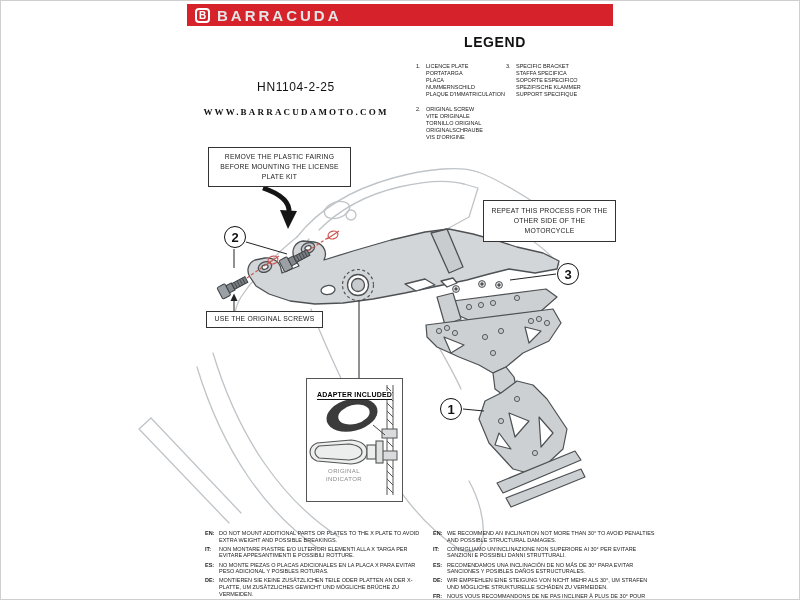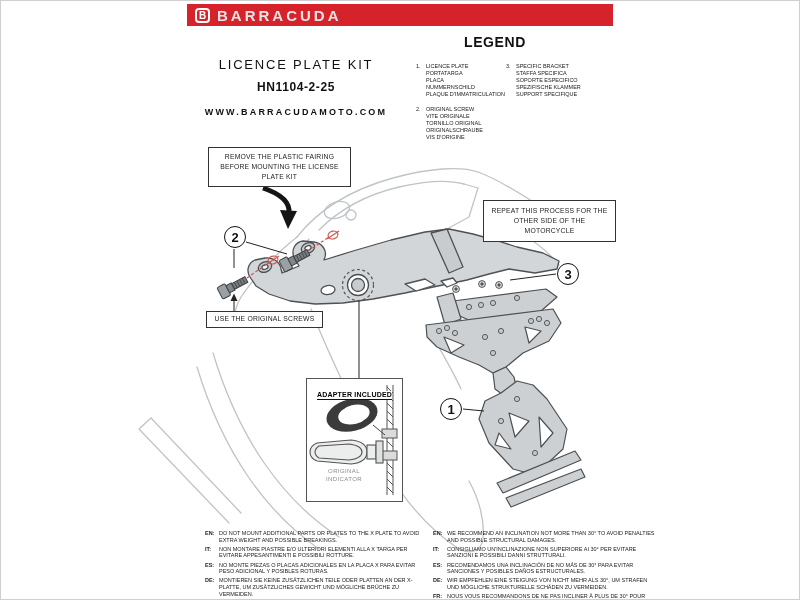--- a/index.html
+++ b/index.html
@@ -18,22 +18,22 @@
   }
   .logo {
     width:15px; height:15px; border:2px solid #fff; border-radius:4px;
     display:flex; align-items:center; justify-content:center;
     color:#fff; font-weight:bold; font-size:10px; margin-right:7px; flex:none;
   }
   .brand { color:#e5e5e5; font-weight:bold; font-size:15px; letter-spacing:3px; }
   .htext { position:absolute; left:175px; width:240px; text-align:center; z-index:2; color:#111; }
   .h-sub  { top:33px;  font-size:9px;  font-weight:bold; letter-spacing:1.6px; }
   .h-title{ top:56px;  font-size:13px; font-weight:500; letter-spacing:1.8px; }
-  .h-part { top:79px;  font-size:12px; font-weight:bold; letter-spacing:0.6px; }
-  .h-site { top:106px; font-size:9px;  font-weight:bold; letter-spacing:2.2px; }
+  .h-part { top:79px;  font-size:12px; font-weight:normal; letter-spacing:0.6px; }
+  .h-site { top:106px; font-size:9px;  font-weight:bold; letter-spacing:2.2px;font-family:Liberation Serif, serif; }
 
   
   .legend { position:absolute; left:415px; top:33px; z-index:2; color:#222; }
   .legend-title { font-size:14px; font-weight:bold; letter-spacing:0.6px; color:#111;padding-left:48px; }
   .legend-cols { display:flex; margin-top:13px; }
   .lcol1 { width:90px; }
   .litem { display:flex; margin-bottom:8px; }
   .lnum { width:10px; flex:none; font-size:5.5px; line-height:1.28; }
   .llines { font-size:5.5px; line-height:1.28; }
   .llines span { display:block; }
@@ -202,21 +202,20 @@
       <path d="M279,209 L296,210 L287,228 Z" fill="#151515"></path>
     </g>
   </svg>
 
   <div class="banner">
     <span class="logo">
       <span>B</span>
     </span>
     <span class="brand">BARRACUDA</span>
   </div>
-  <div class="htext h-title">LICENCE PLATE KIT</div>
   <div class="htext h-part">HN1104-2-25</div>
   <div class="htext h-site">WWW.BARRACUDAMOTO.COM</div>
 
   <div class="legend">
     <div class="legend-title">LEGEND</div>
     <div class="legend-cols">
       <div class="lcol1">
         <div class="litem">
           <span class="lnum">1.</span>
           <div class="llines">

